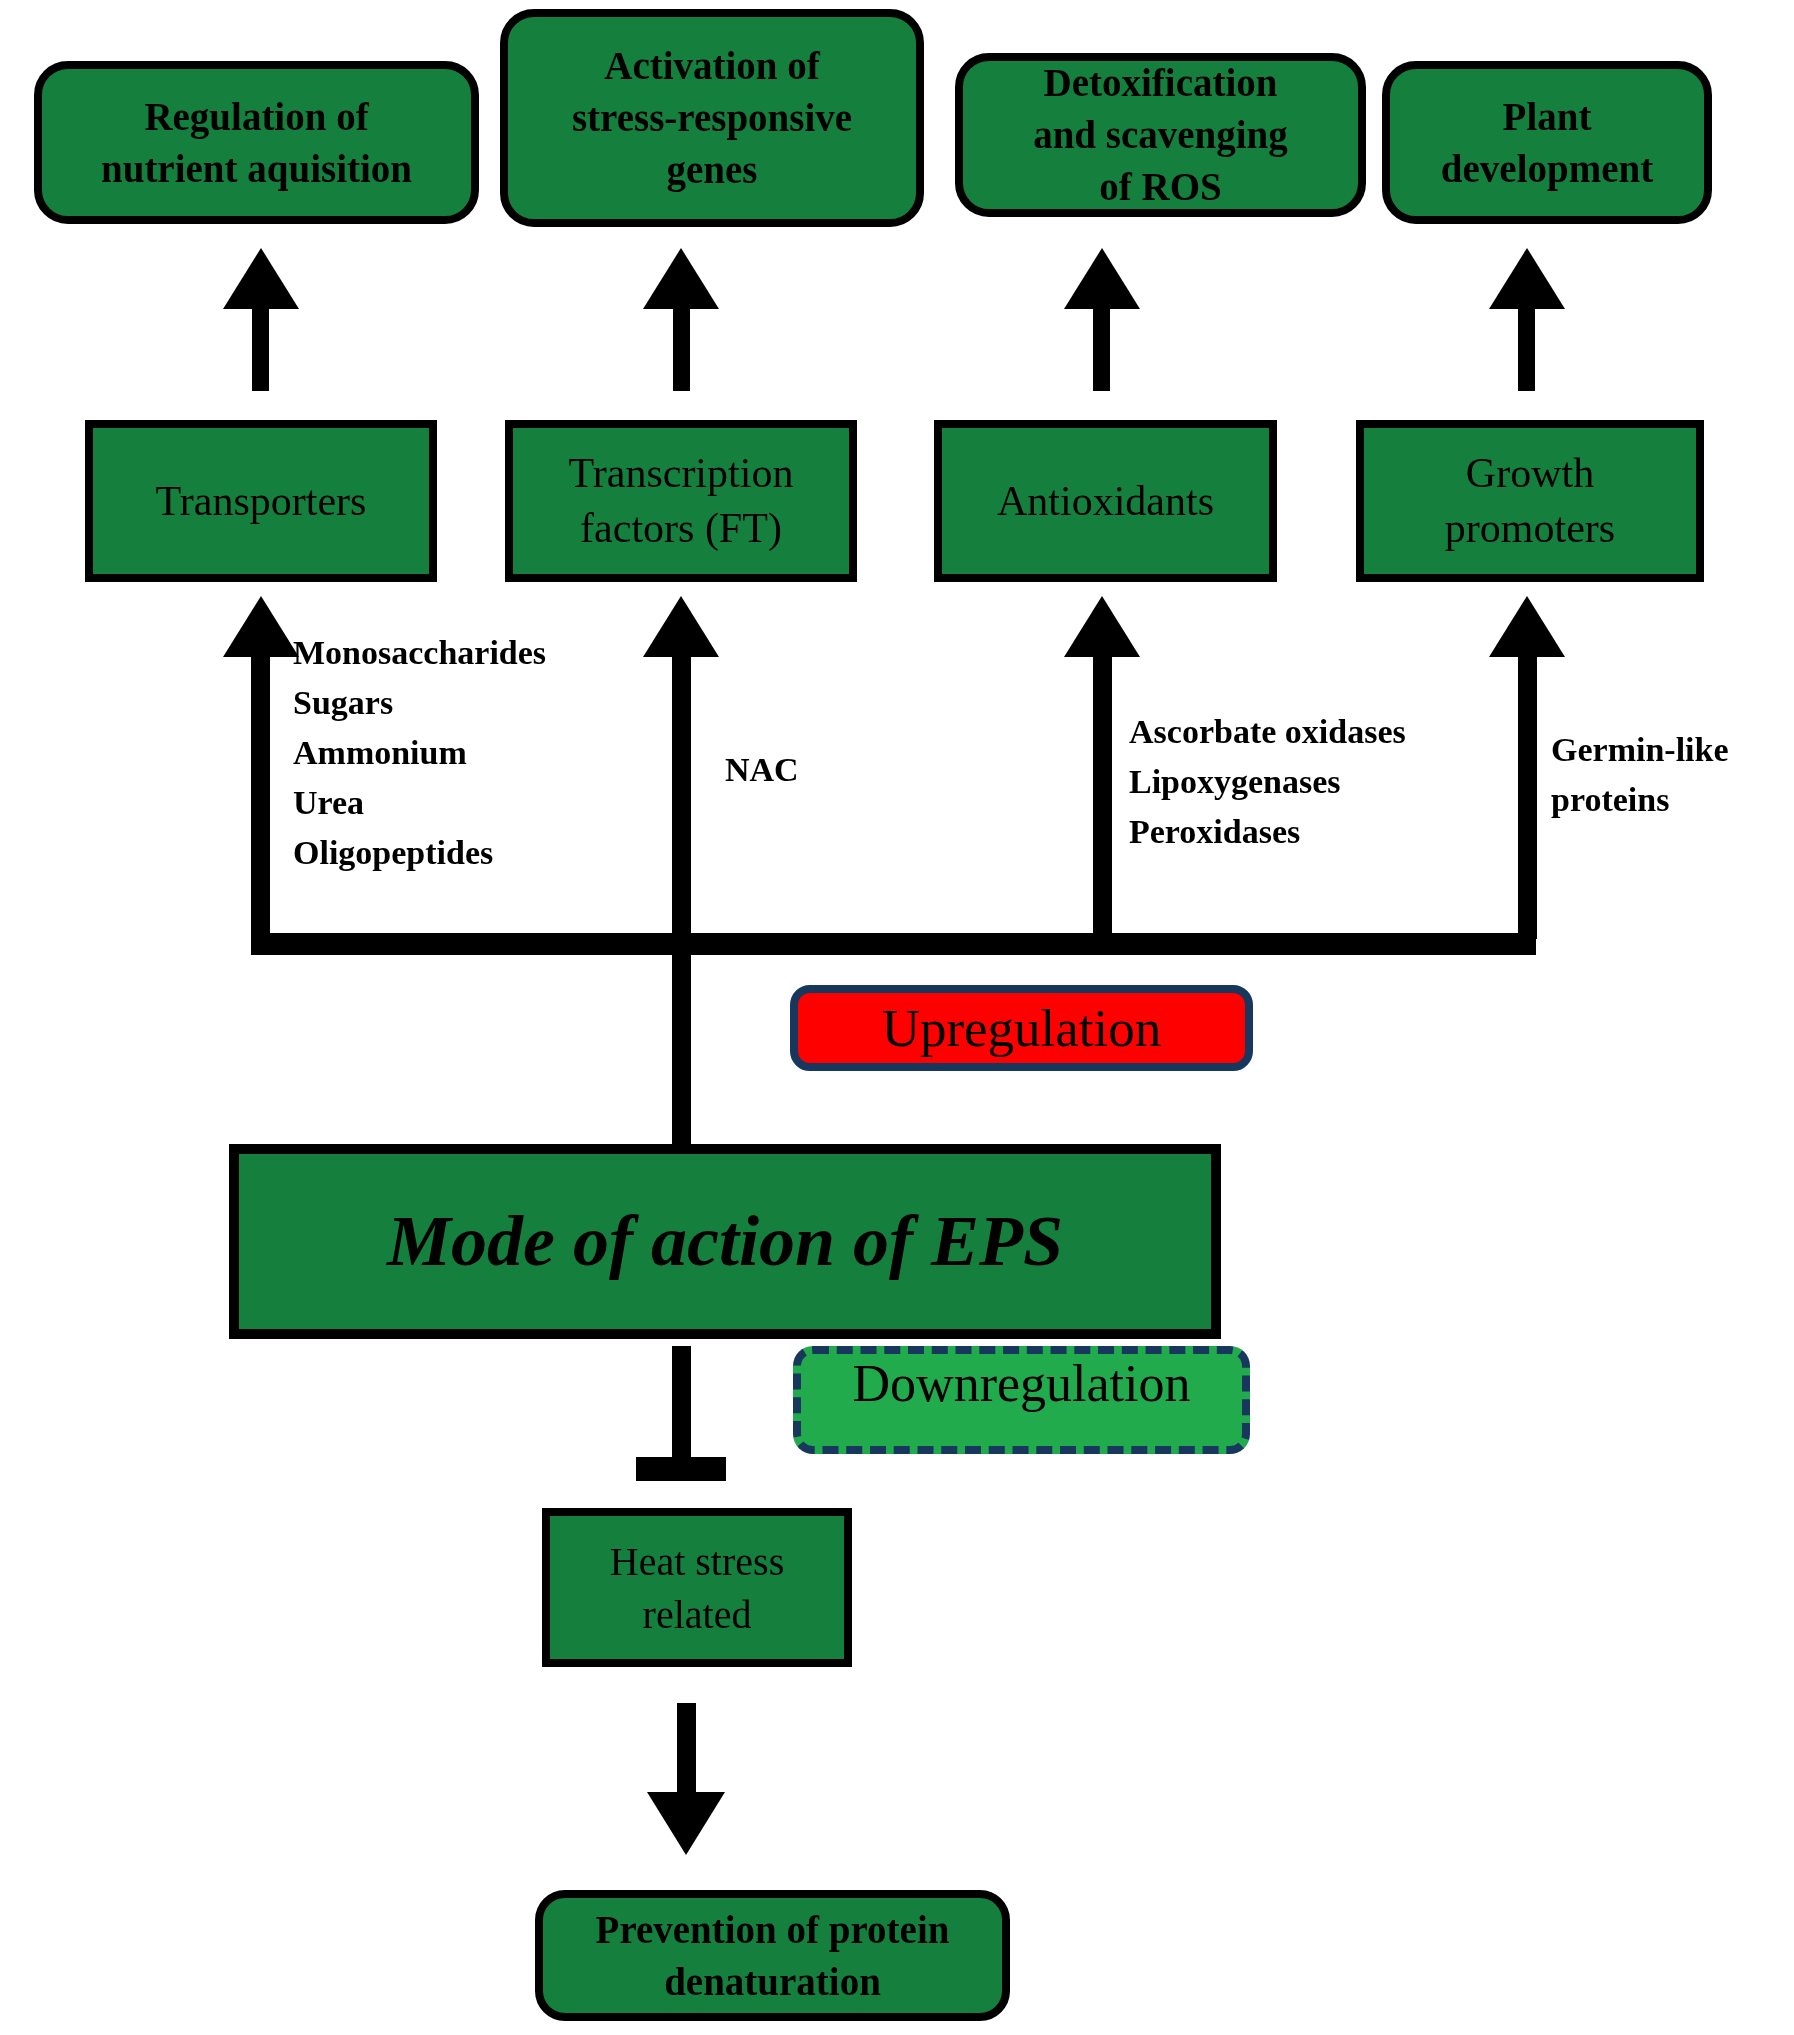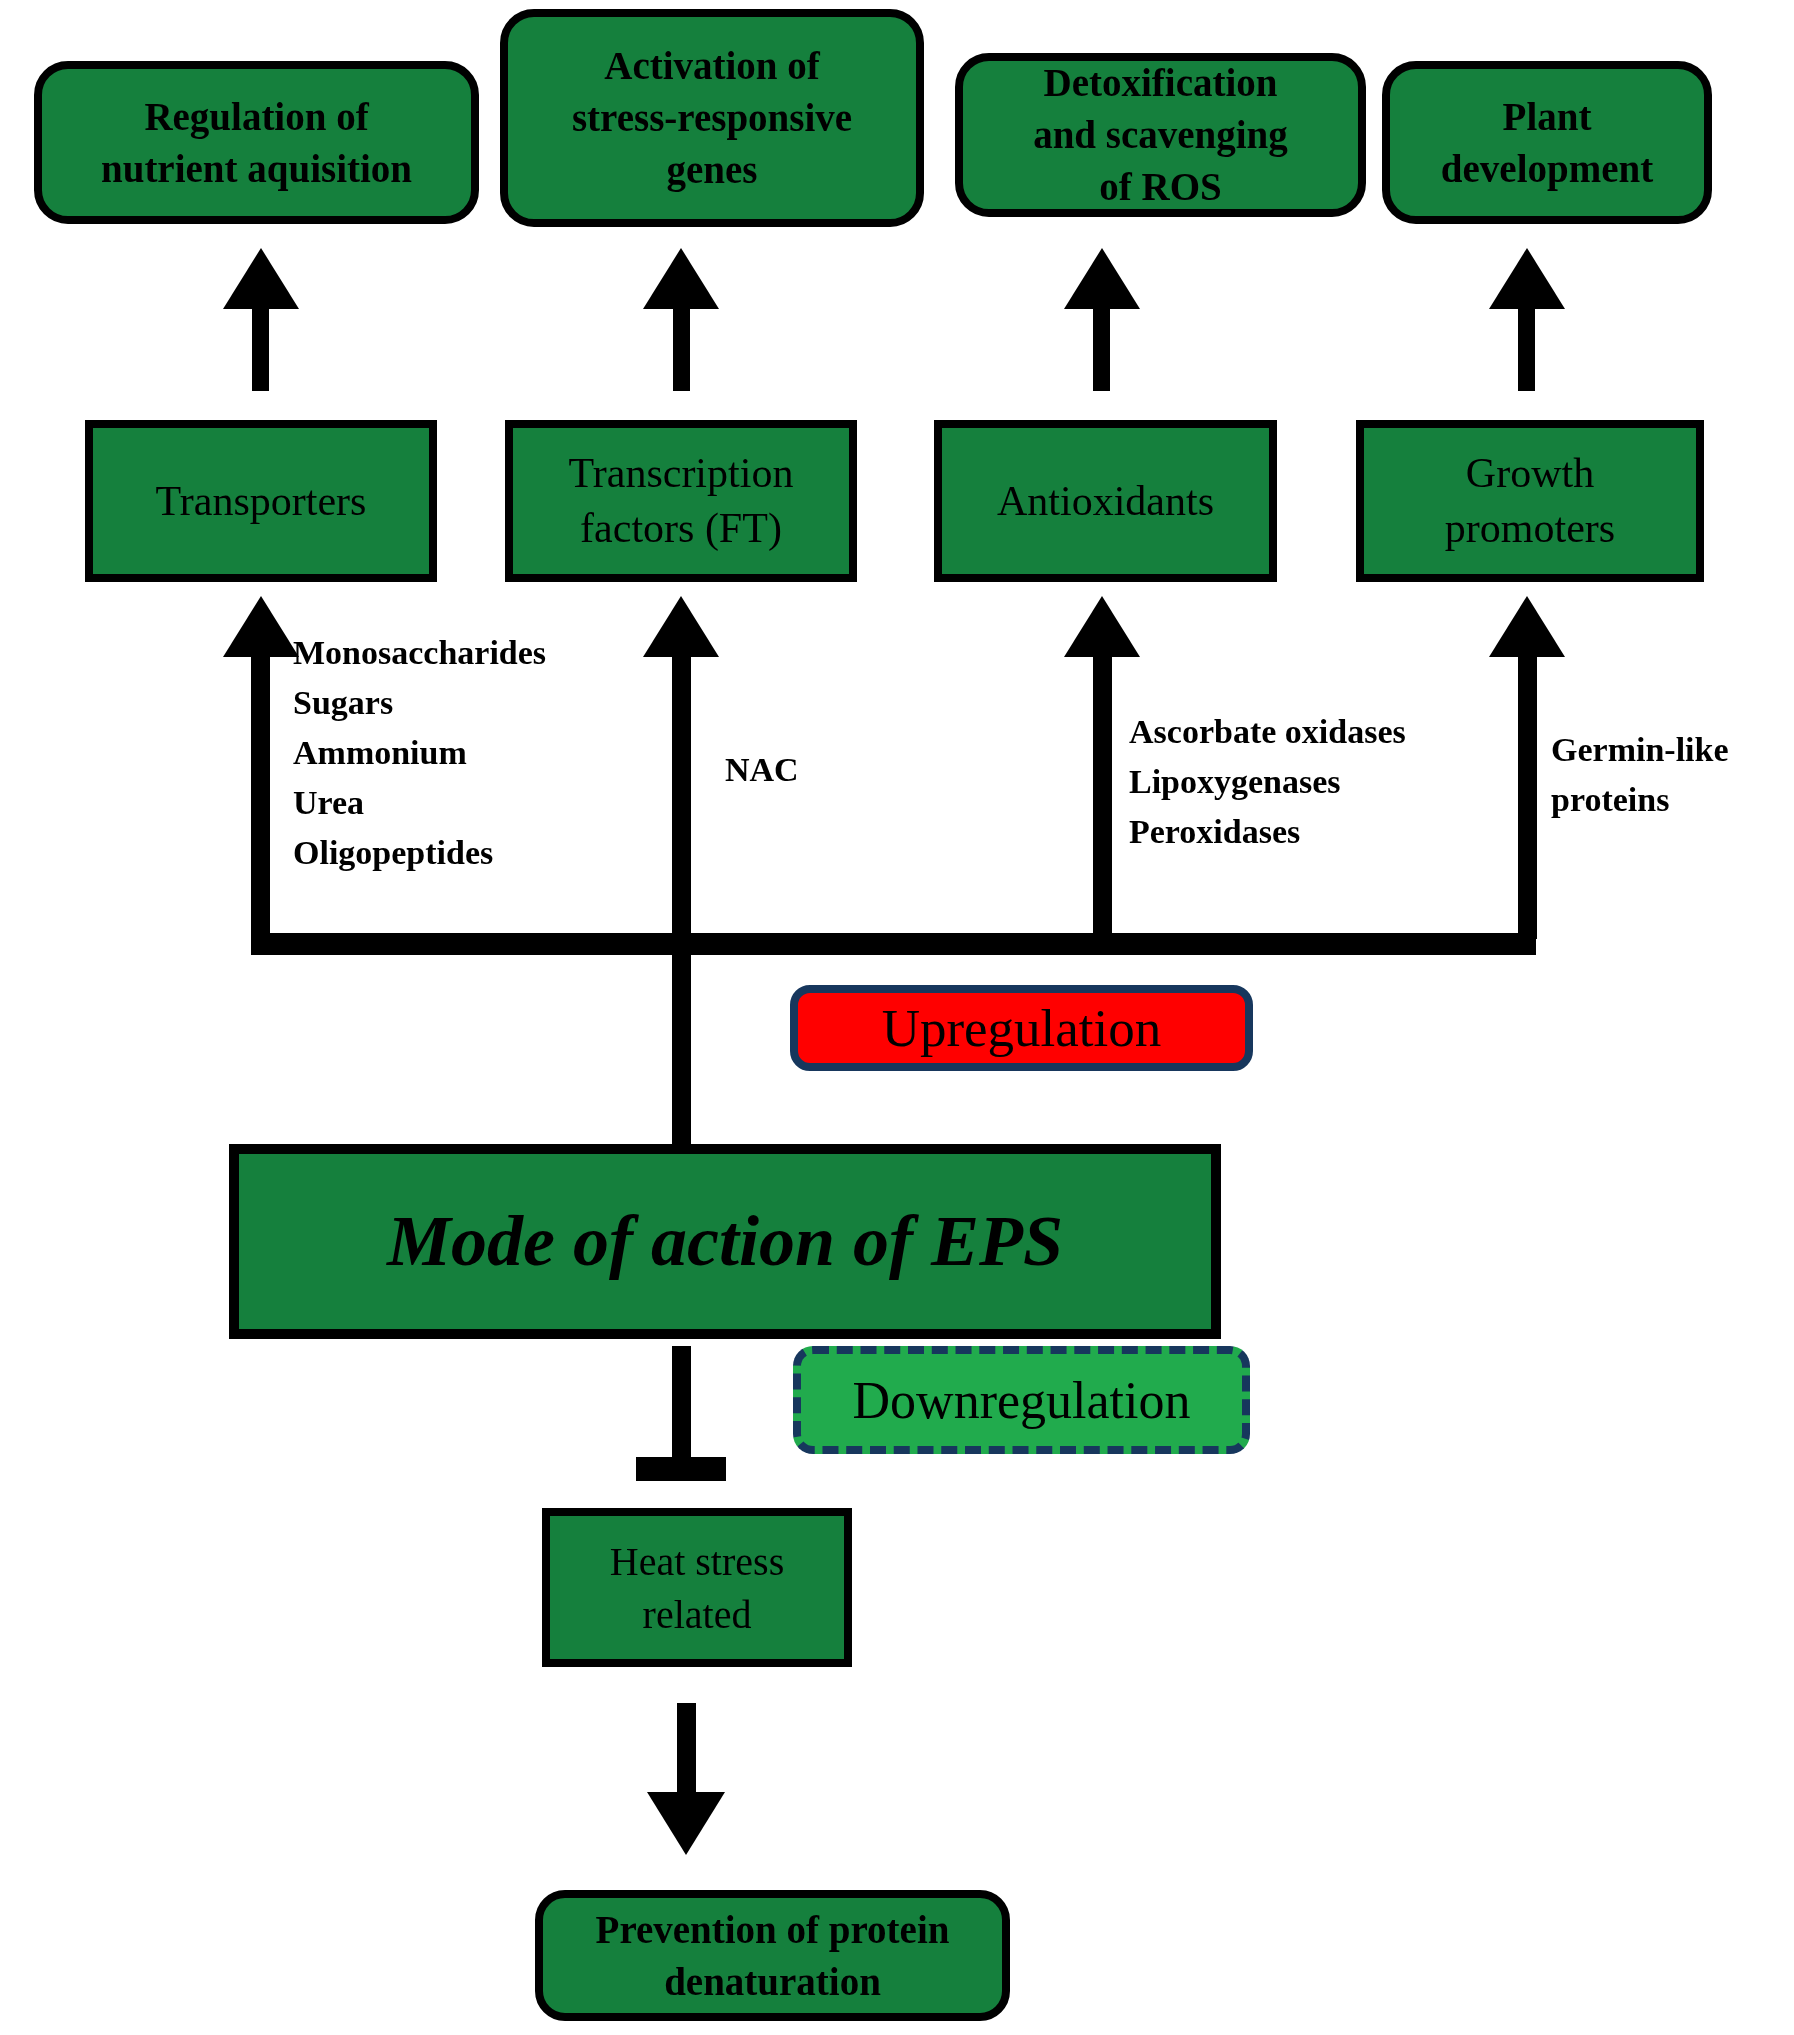--- a/index.html
+++ b/index.html
@@ -67,21 +67,21 @@
   
   #upregulation{
     position:absolute;left:790px;top:985px;width:463px;height:86px;
     background:#ff0000;border:8px solid #17375d;border-radius:20px;
     display:flex;align-items:center;justify-content:center;
     font-size:53px;box-sizing:border-box;
   }
   #downregulation{
     position:absolute;left:793px;top:1346px;width:457px;height:108px;
     background:#21ab4d;border:8.6px dashed #17375d;border-radius:20px;
-    display:flex;align-items:center;justify-content:center;
+    display:flex;align-items:flex-start;justify-content:center;
     font-size:52px;box-sizing:border-box;
   }
 
   
   #box-mode{
     left:229px;top:1144px;width:992px;height:195px;border-width:10.8px;
     font-weight:bold;font-style:italic;font-size:72px;
   }
 
   

